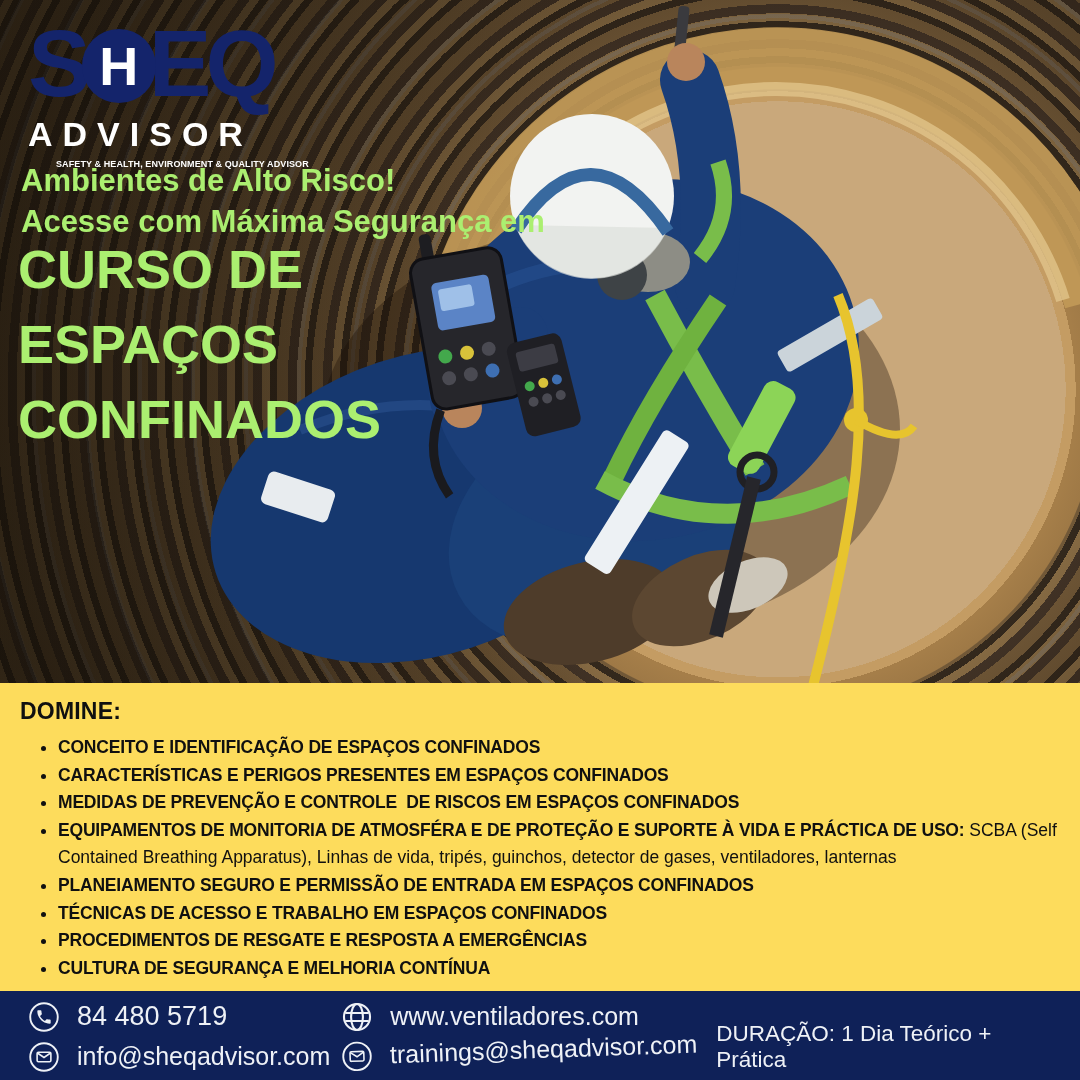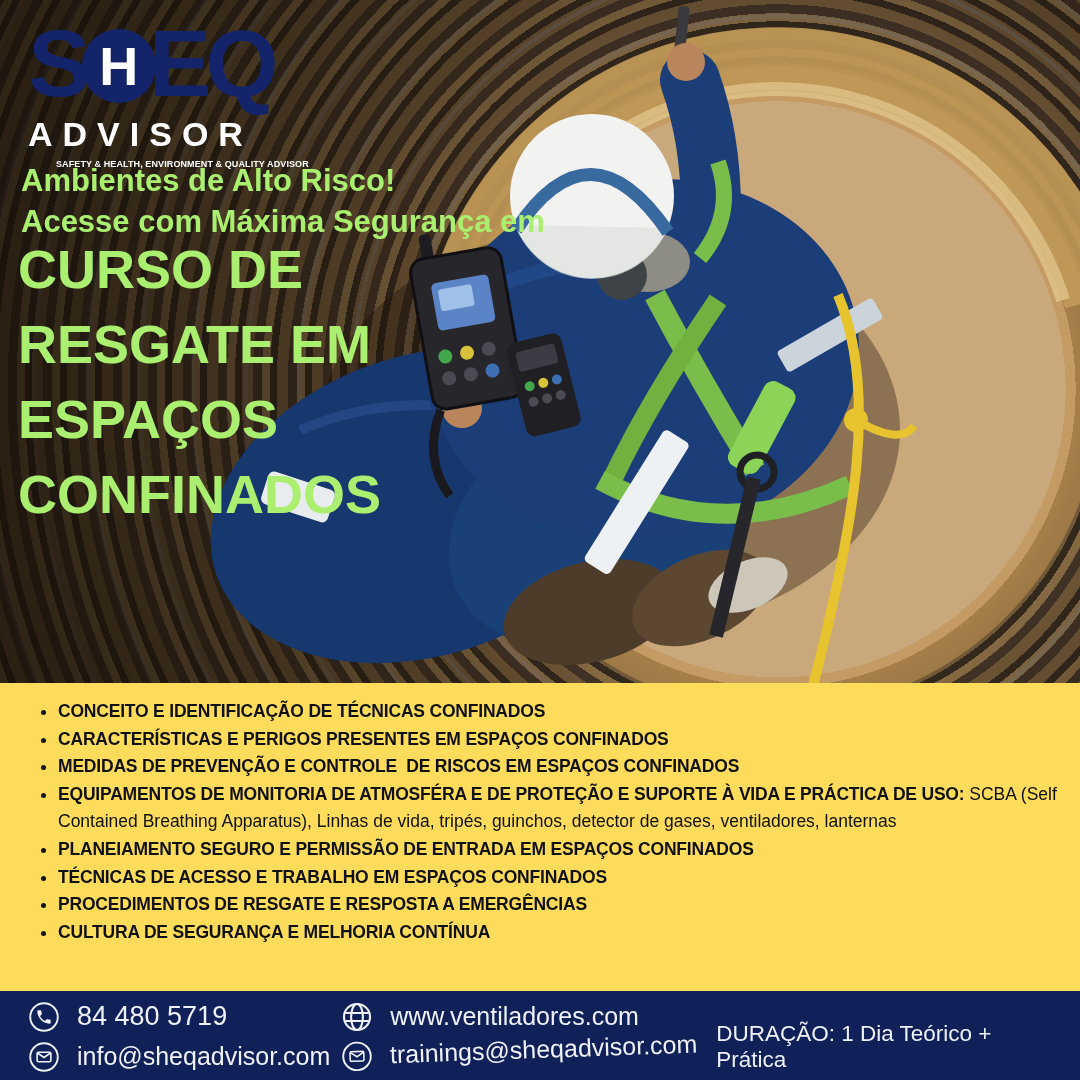--- a/index.html
+++ b/index.html
@@ -179,29 +179,29 @@
       <div class="logo-tagline">SAFETY &amp; HEALTH, ENVIRONMENT &amp; QUALITY ADVISOR</div>
     </div>
 
     <div class="kicker">
       <div>Ambientes de Alto Risco!</div>
       <div>Acesse com Máxima Segurança em</div>
     </div>
 
     <div class="hero-title">
         <div>CURSO DE</div>
-        <div>RESGATE EM</div>
         <div>ESPAÇOS</div>
         <div>CONFINADOS</div>
       </div>
   </div>
 
   <div class="domine">
+    <h2>DOMINE:</h2>
     <ul>
-        <li><b>CONCEITO E IDENTIFICAÇÃO DE TÉCNICAS CONFINADOS</b></li>
+        <li><b>CONCEITO E IDENTIFICAÇÃO DE ESPAÇOS CONFINADOS</b></li>
         <li><b>CARACTERÍSTICAS E PERIGOS PRESENTES EM ESPAÇOS CONFINADOS</b></li>
         <li><b>MEDIDAS DE PREVENÇÃO E CONTROLE  DE RISCOS EM ESPAÇOS CONFINADOS</b></li>
         <li><b>EQUIPAMENTOS DE MONITORIA DE ATMOSFÉRA E DE PROTEÇÃO E SUPORTE À VIDA E PRÁCTICA DE USO:</b><span class="reg"> SCBA (Self Contained Breathing Apparatus), Linhas de vida, tripés, guinchos, detector de gases, ventiladores, lanternas</span></li>
         <li><b>PLANEIAMENTO SEGURO E PERMISSÃO DE ENTRADA EM ESPAÇOS CONFINADOS</b></li>
         <li><b>TÉCNICAS DE ACESSO E TRABALHO EM ESPAÇOS CONFINADOS</b></li>
         <li><b>PROCEDIMENTOS DE RESGATE E RESPOSTA A EMERGÊNCIAS</b></li>
         <li><b>CULTURA DE SEGURANÇA E MELHORIA CONTÍNUA</b></li>
       </ul>
   </div>
 

